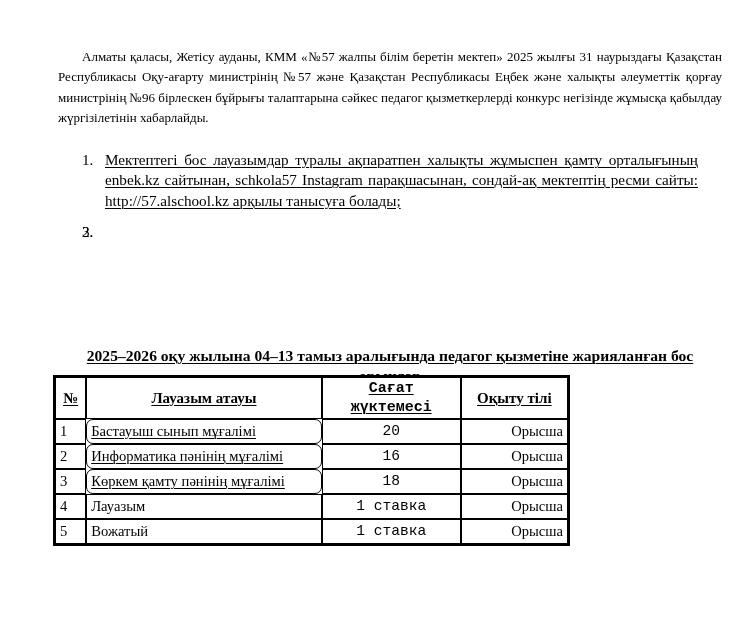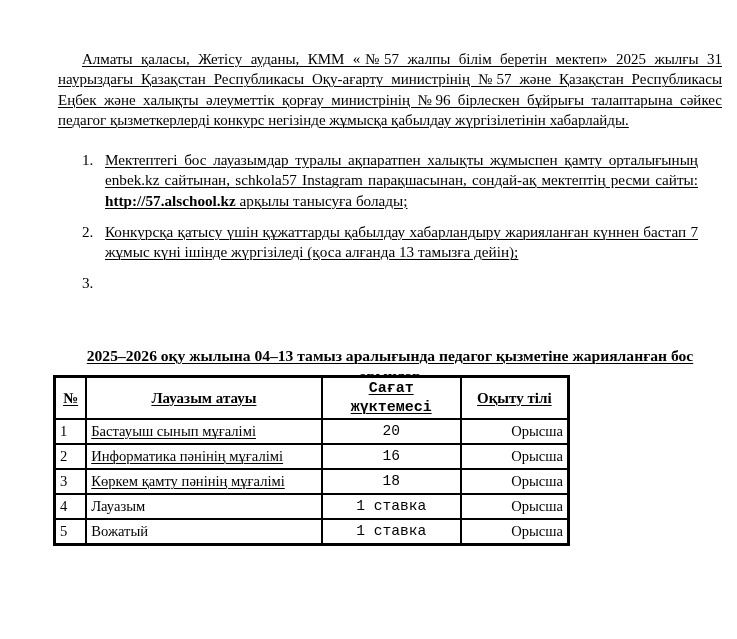--- a/index.html
+++ b/index.html
@@ -23,25 +23,24 @@
     width: 737px;
     height: 639px;
     padding: 0;
   }
 
   .intro {
     position: absolute;
     left: 58px;
     top: 34px;
     width: 664px;
-    font-size: 15px;
+    font-size: 13px;
     line-height: 20.3px;
     text-align: justify;
     text-indent: 24px;
-    text-decoration: underline;
     text-decoration-color: #000000;
     text-underline-offset: 1.5px;
     text-decoration-thickness: 1px;
   }
 
   .list {
     position: absolute;
     left: 58px;
     top: 150px;
     width: 640px;
@@ -66,21 +65,21 @@
     text-decoration: none;
   }
   .li-text {
     text-decoration: underline;
     text-underline-offset: 1.5px;
     text-decoration-thickness: 1px;
   }
 
   .b { font-weight: normal; }
   .urlbold {
-    font-weight: bold;
+    font-weight: normal;
     text-decoration: underline;
     text-underline-offset: 1.5px;
     text-decoration-thickness: 1.4px;
   }
 
   .table-heading {
     position: absolute;
     left: 58px;
     top: 330px;
     width: 664px;
@@ -123,39 +122,39 @@
   }
   .col-num { width: 22px; text-align: left; }
   .col-pos { width: 243px; text-align: left; }
   .col-load { width: 135px; text-align: center; font-family: Liberation Mono, monospace; }
   .col-lang { width: 103px; text-align: right; }
 
   .cell-under {
     text-decoration: underline;
     text-underline-offset: 1.5px;
     text-decoration-thickness: 1px;
+    border-radius: 7px;
   }
 </style>
 </head>
 <body>
 
 <div class="page">
 
   <p class="intro">Алматы қаласы, Жетісу ауданы, КММ «№57 жалпы білім беретін мектеп» 2025 жылғы 31 наурыздағы Қазақстан Республикасы Оқу-ағарту министрінің №57 және Қазақстан Республикасы Еңбек және халықты әлеуметтік қорғау министрінің №96 бірлескен бұйрығы талаптарына сәйкес педагог қызметкерлерді конкурс негізінде жұмысқа қабылдау жүргізілетінін хабарлайды.</p>
 
   <ol class="list">
 
     <li class="list-item">
       <span class="list-marker">1.</span>
       <span class="li-text"><span>Мектептегі бос лауазымдар туралы ақпаратпен халықты жұмыспен қамту орталығының enbek.kz сайтынан, </span><span class="b">schkola57</span><span> Instagram парақшасынан, сондай-ақ мектептің ресми сайты: </span><span class="urlbold">http://57.alschool.kz</span><span> арқылы танысуға болады;</span></span>
     </li>
 
     <li class="list-item">
       <span class="list-marker">2.</span>
-      <span class="li-text"><span>Конкурсқа қатысу үшін құжаттарды қабылдау хабарландыру жарияланған күннен бастап 7 жұмыс күні ішінде жүргізіледі (қоса алғанда </span><span class="b">13 тамызға дейін</span><span>);</span></span>
     </li>
 
     <li class="list-item">
       <span class="list-marker">3.</span>
     </li>
 
   </ol>
 
   <p class="table-heading">2025–2026 оқу жылына 04–13 тамыз аралығында педагог қызметіне жарияланған бос орындар</p>
 

